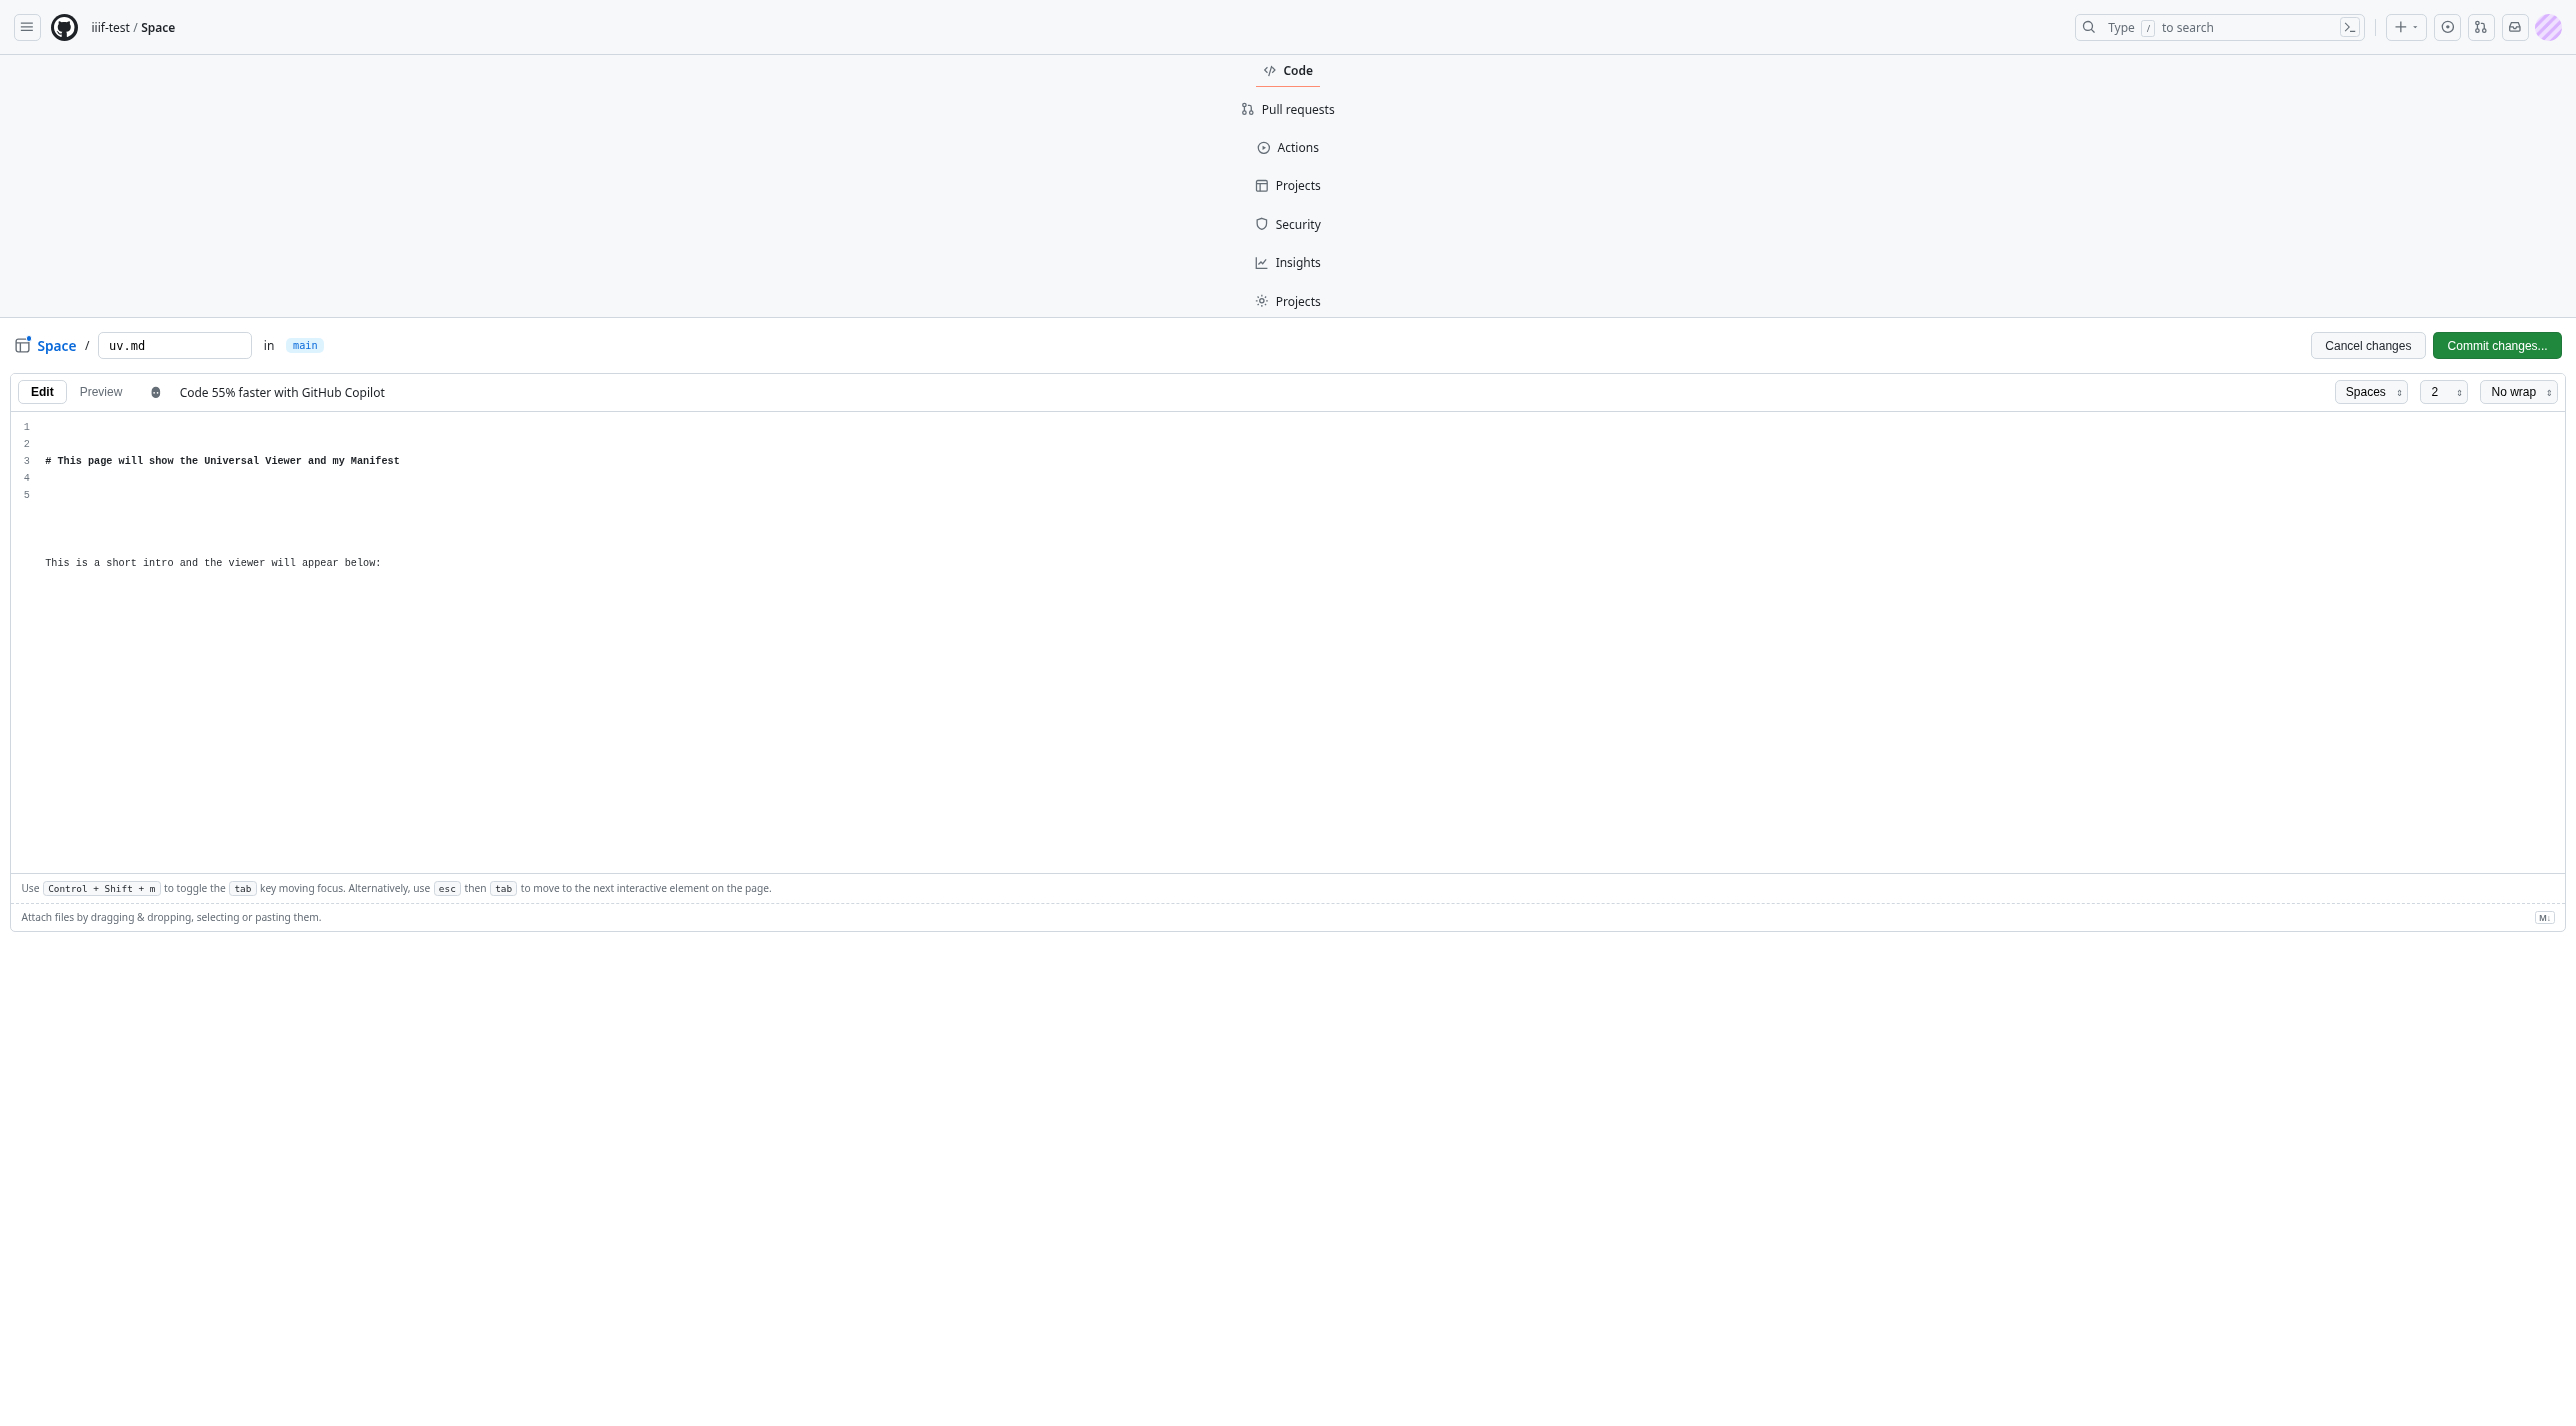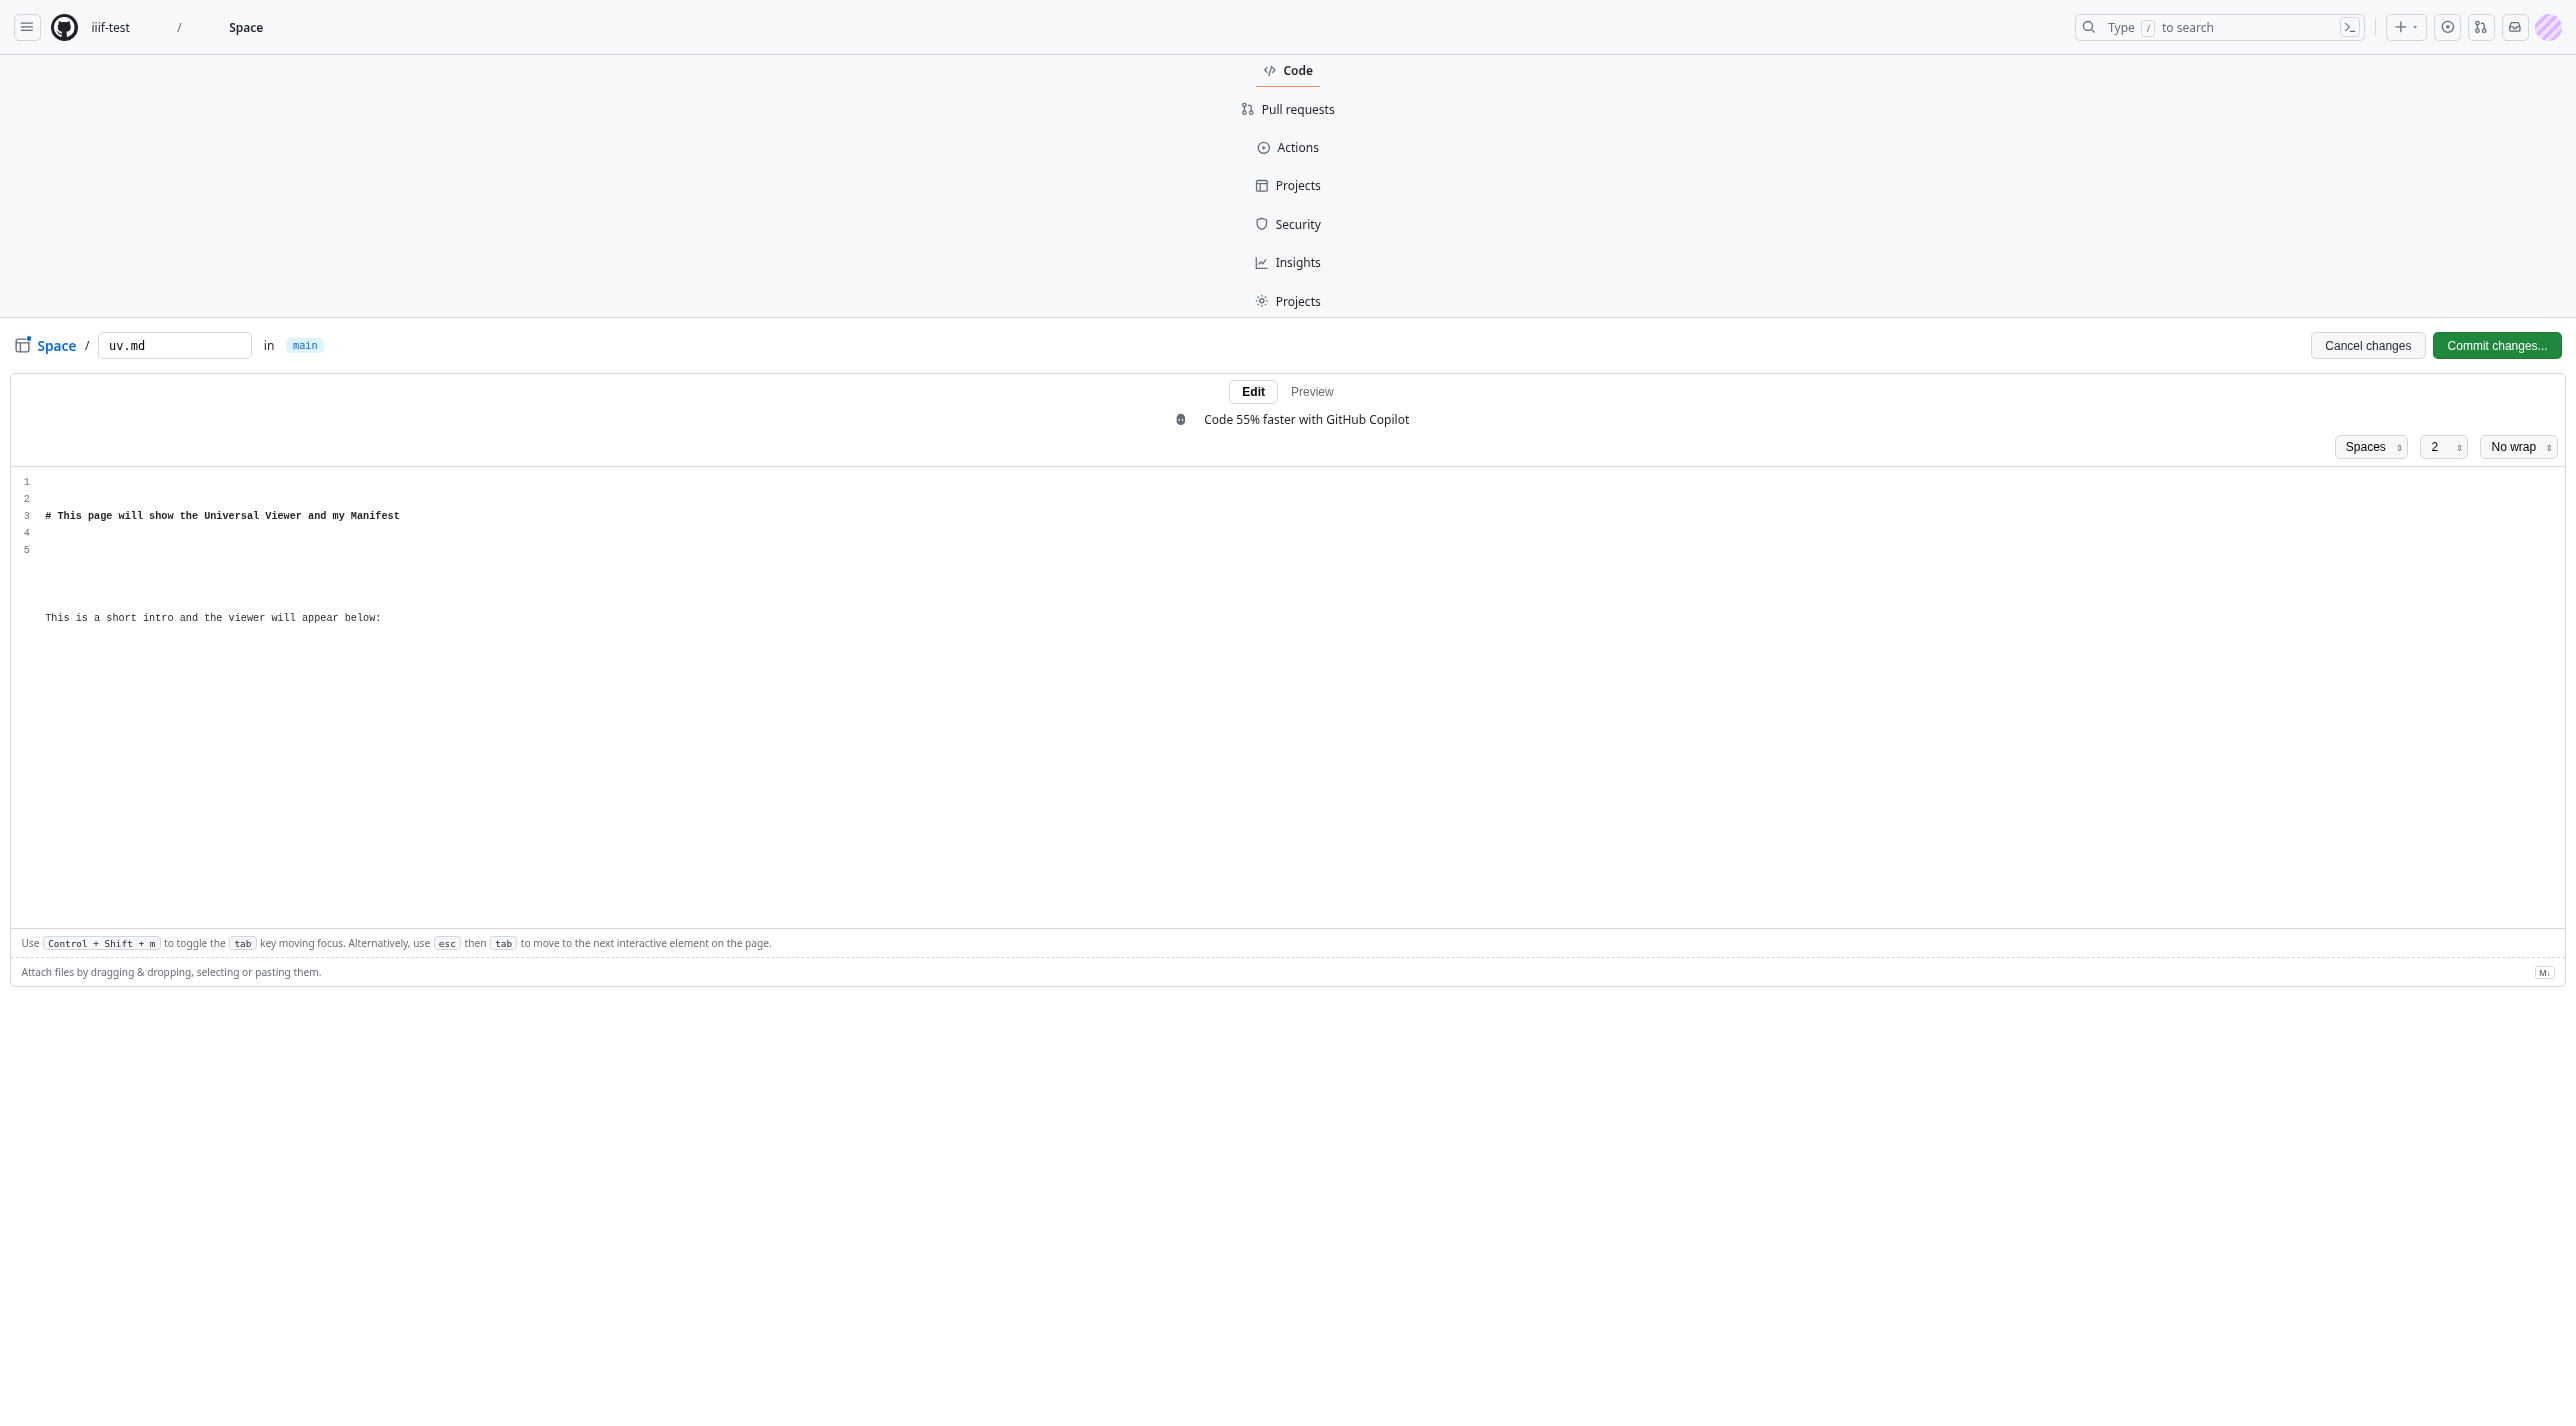--- a/index.html
+++ b/index.html
@@ -34,21 +34,20 @@
       display: flex;
       align-items: center;
       justify-content: center;
       margin-left: 3.4px;
       cursor: pointer;
     }
     .breadcrumb {
       display: flex; align-items: flex-start;
       margin-left: 6.8px;
       font-size: 12px;
-      gap: 44px;
     }
     .breadcrumb a { color: #1f2328; text-decoration: none; }
     .breadcrumb .sep { margin: 0 3.4px; color: #656d76; }
     .breadcrumb .repo { font-weight: 600; }
 
     .header-right {
       margin-left: auto;
       display: flex;
       align-items: center;
       gap: 6.8px;
@@ -208,21 +207,20 @@
       border-radius: 5.1px;
       overflow: hidden;
     }
     .editor-toolbar {
       display: flex;
       align-items: center;
       padding: 6.8px;
       border-bottom: 0.9px solid #d0d7de;
       gap: 6.8px;
       background: #ffffff;
-      flex-direction: column;
     }
     .tab-group {
       display: flex;
       gap: 0;
     }
     .tab-btn {
       height: 24px;
       padding: 0 12px;
       border: 0.9px solid transparent;
       border-radius: 5.1px;

